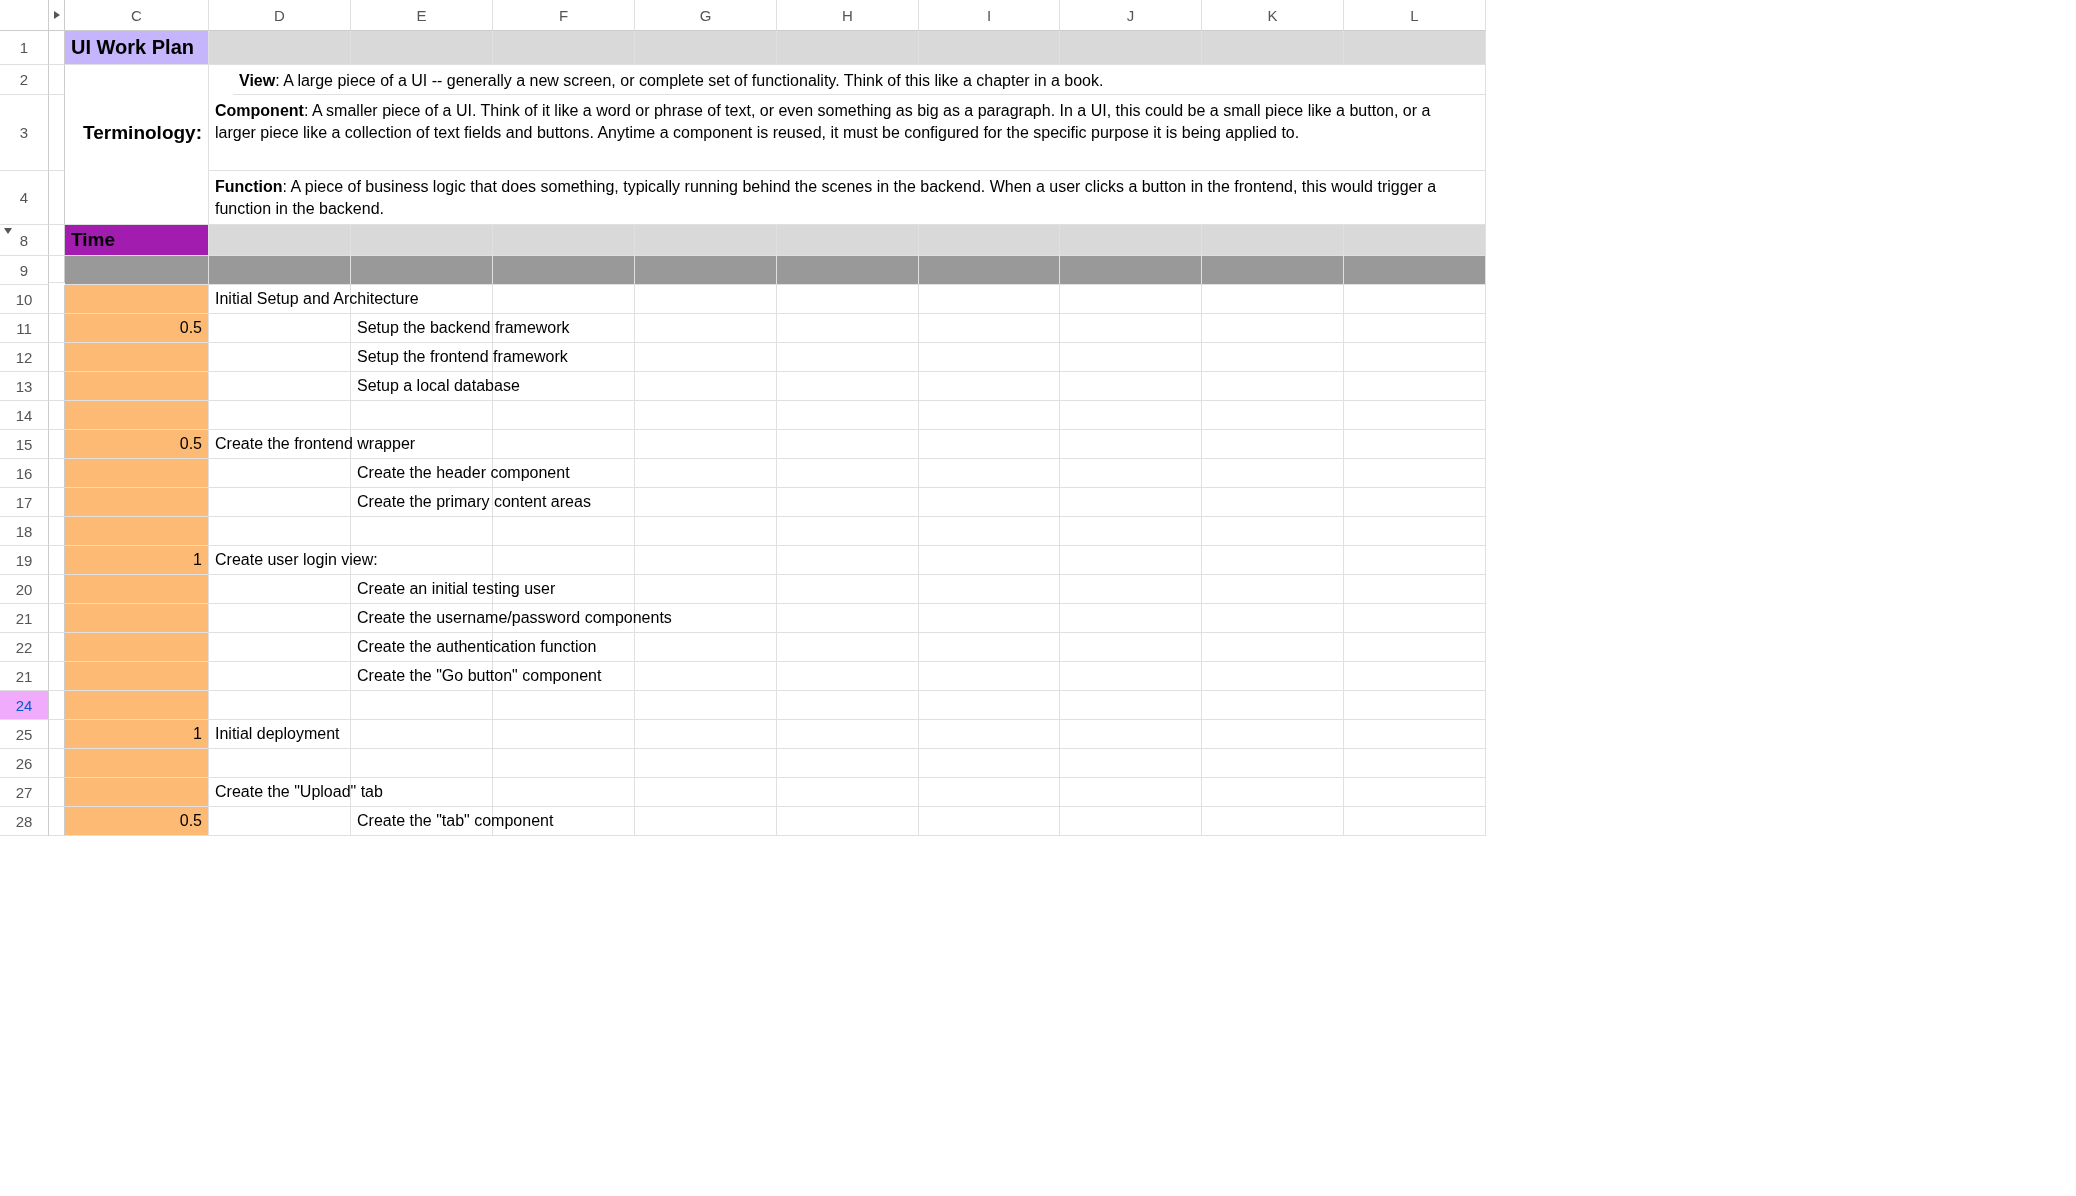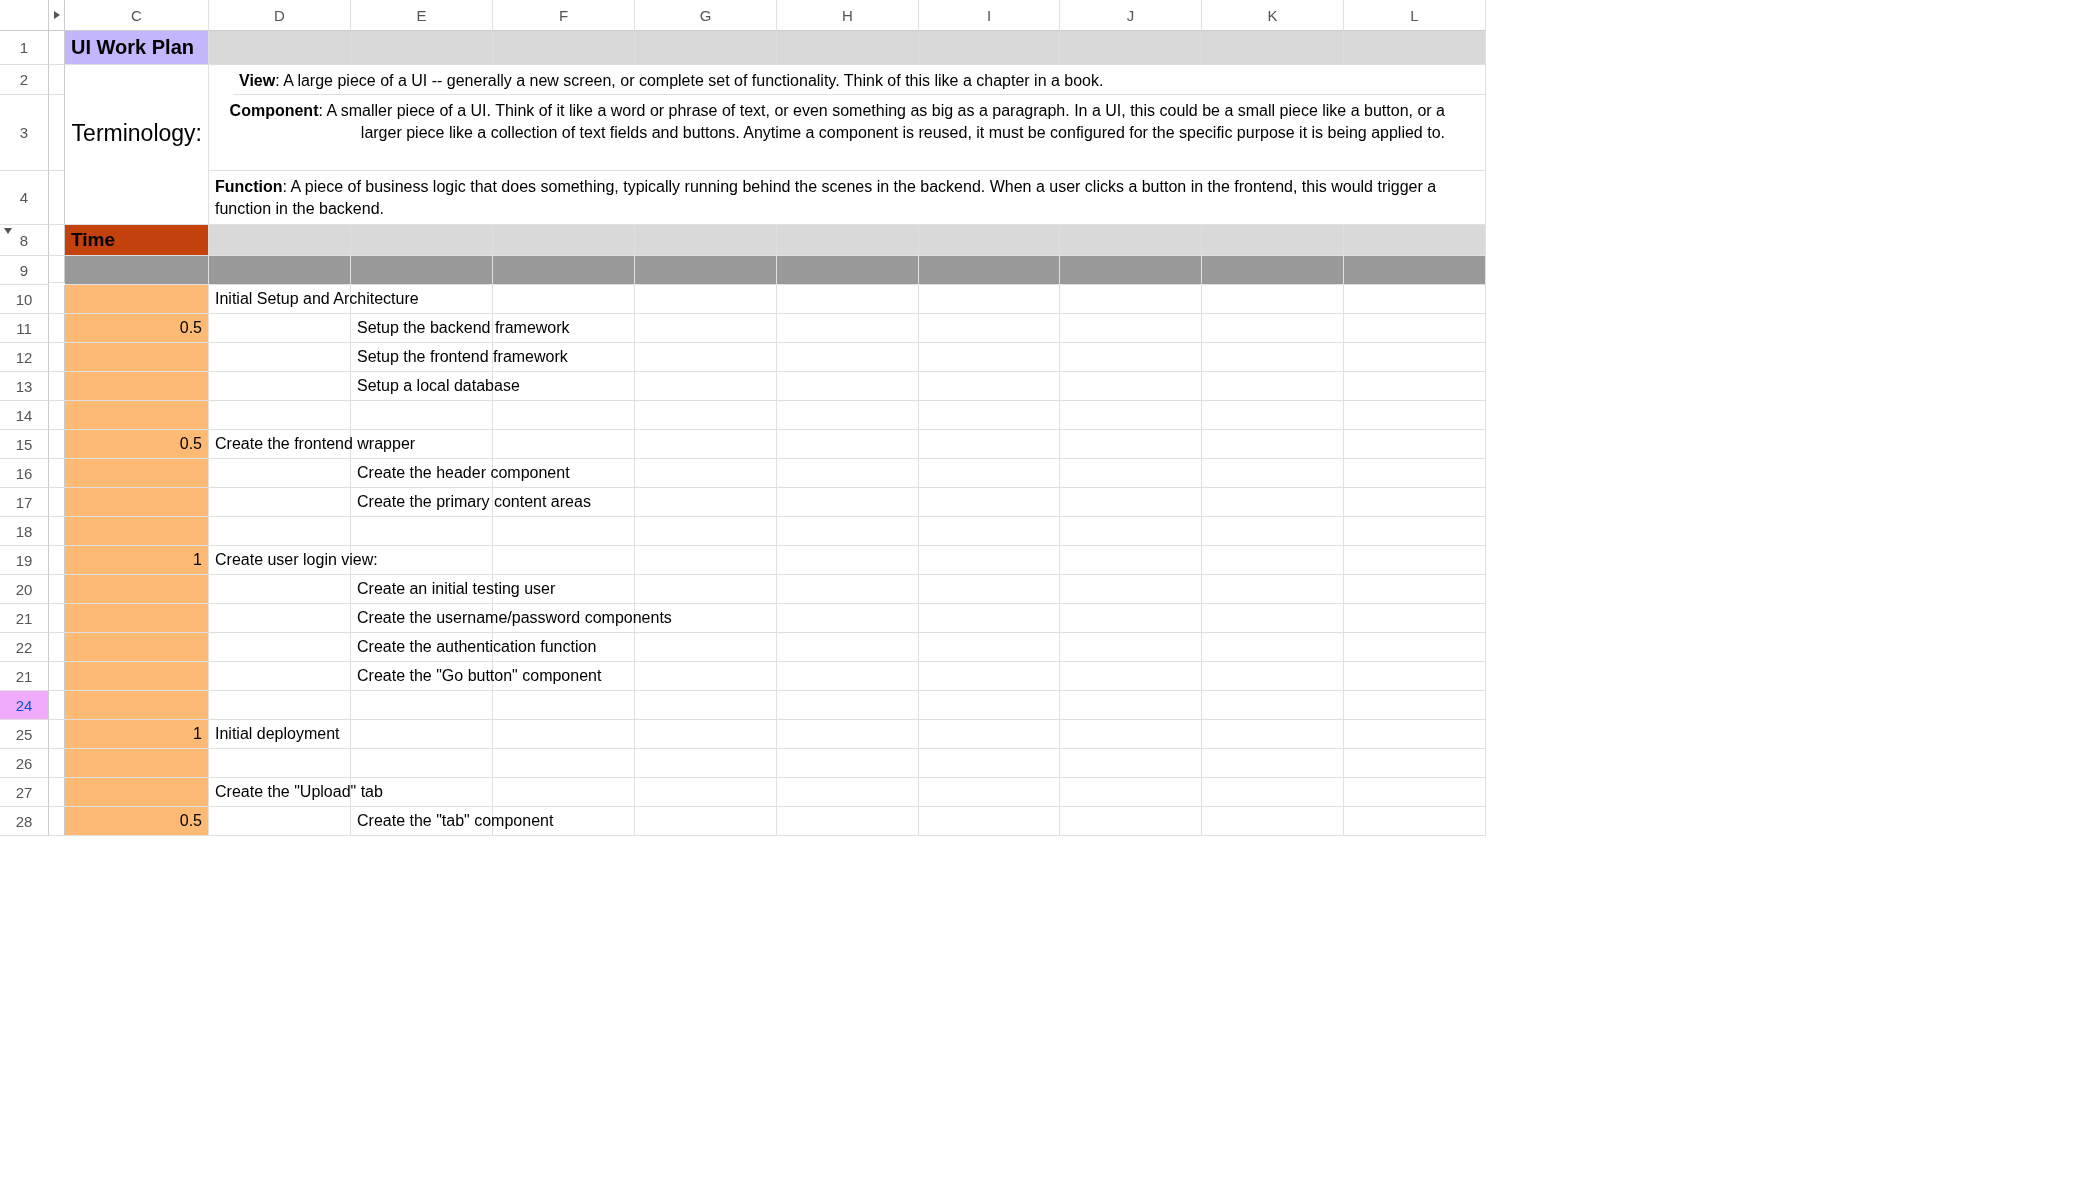--- a/index.html
+++ b/index.html
@@ -63,21 +63,21 @@
   border-bottom: 1px solid #ccc;
 }
 .title-cell {
   background: #c4b5fd;
   font-weight: bold;
   font-size: 20px;
   height: 34px;
 }
 .gray-cell { background: #d9d9d9; height: 34px; }
 .gray-cell2 { background: #d9d9d9; height: 31px; }
-.time-header { background: #c2410c; font-weight: bold; font-size: 19px; height:31px; }
+.time-header { background: #a21caf; font-weight: bold; font-size: 19px; height:31px; }
 .dark-gray { background: #999; height: 27px; }
 .cream { background: #fdba74; text-align: center; }
 .cell.right { justify-content: flex-end; }
 .wrap-cell {
   white-space: normal;
   align-items: flex-start;
   padding-top: 5px;
   padding-bottom: 5px;
   line-height: 1.35;
 }
@@ -140,22 +140,22 @@
 
   <div class="row-header" style="height:30px;">2</div>
   <div class="expand-cell" style="height:30px;"></div>
   <div class="cell" style="height:30px;border-bottom:none;"></div>
   <div class="cell rel wrap-cell" style="grid-column: span 9; height:30px;margin-left:24px;">
       <span class="span-text"><span class="b">View</span><span>: A large piece of a UI -- generally a new screen, or complete set of functionality. Think of this like a chapter in a book.</span></span>
     </div>
 
   <div class="row-header" style="height:76px;">3</div>
   <div class="expand-cell" style="height:76px;"></div>
-  <div class="cell right" style="height:76px;border-bottom:none;font-weight:normal;font-size:23px;">Terminology:</div>
-  <div class="cell rel wrap-cell" style="grid-column: span 9; height:76px;text-align:right;">
+  <div class="cell right" style="height:76px;border-bottom:none;font-weight:bold;font-size:19px;">Terminology:</div>
+  <div class="cell rel wrap-cell" style="grid-column: span 9; height:76px;">
       <span class="span-text"><span class="b">Component</span><span>: A smaller piece of a UI. Think of it like a word or phrase of text, or even something as big as a paragraph. In a UI, this could be a small piece like a button, or a larger piece like a collection of text fields and buttons. Anytime a component is reused, it must be configured for the specific purpose it is being applied to.</span></span>
     </div>
 
   <div class="row-header" style="height:54px;">4</div>
   <div class="expand-cell" style="height:54px;"></div>
   <div class="cell" style="height:54px;"></div>
   <div class="cell rel wrap-cell" style="grid-column: span 9; height:54px;">
       <span class="span-text"><span class="b">Function</span><span>: A piece of business logic that does something, typically running behind the scenes in the backend. When a user clicks a button in the frontend, this would trigger a function in the backend.</span></span>
     </div>
 

